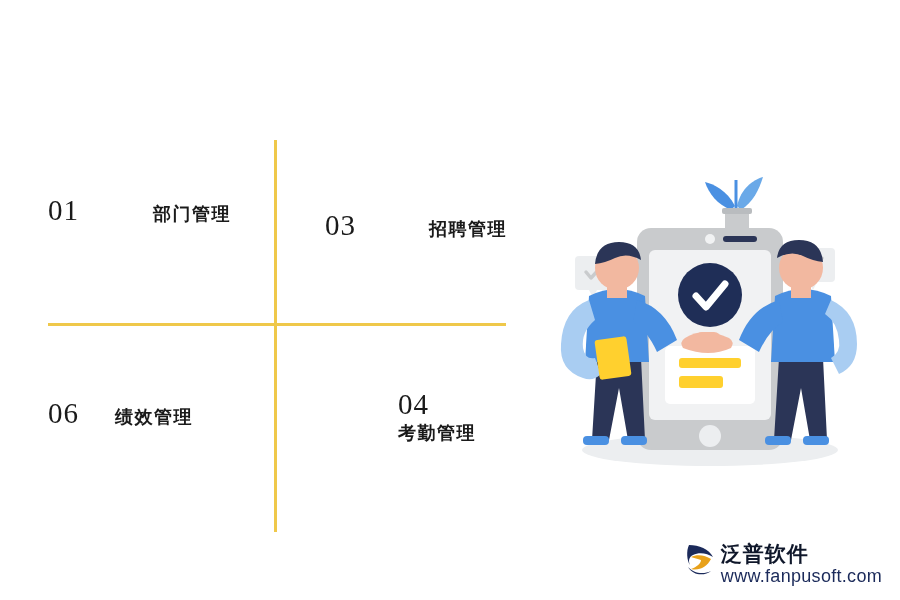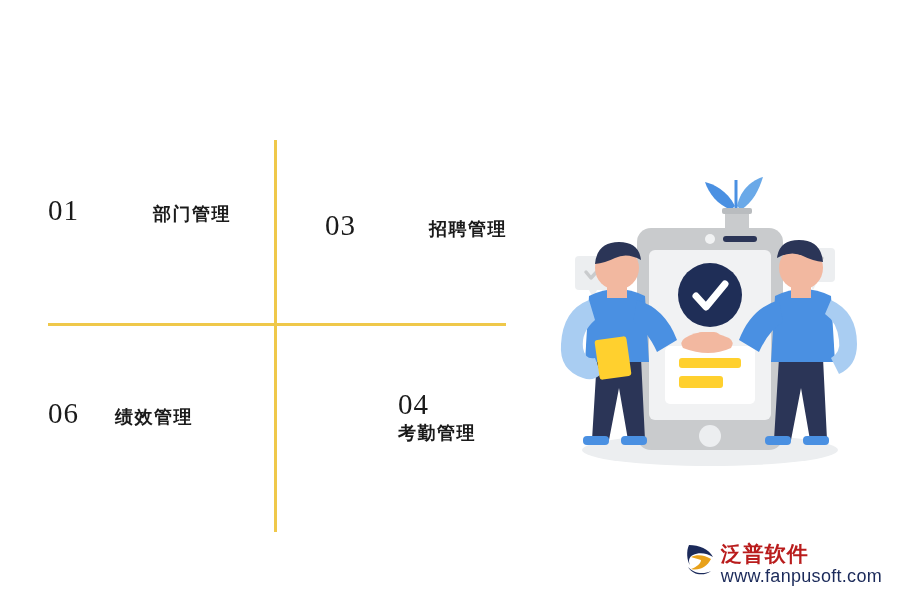--- a/index.html
+++ b/index.html
@@ -88,21 +88,21 @@
   }
   .wm-text {
     display: flex;
     flex-direction: column;
     line-height: 1.05;
   }
   .wm-brand {
     font-family: "DejaVu Sans", sans-serif;
     font-size: 21px;
     font-weight: bold;
-    color: #b91c1c;
+    color: #0f172a;
     letter-spacing: 1px;
   }
   .wm-url {
     font-family: "Liberation Sans", sans-serif;
     font-size: 18px;
     color: #1b2a5a;
     letter-spacing: 0.3px;
     margin-top: 2px;
   }
 </style>

